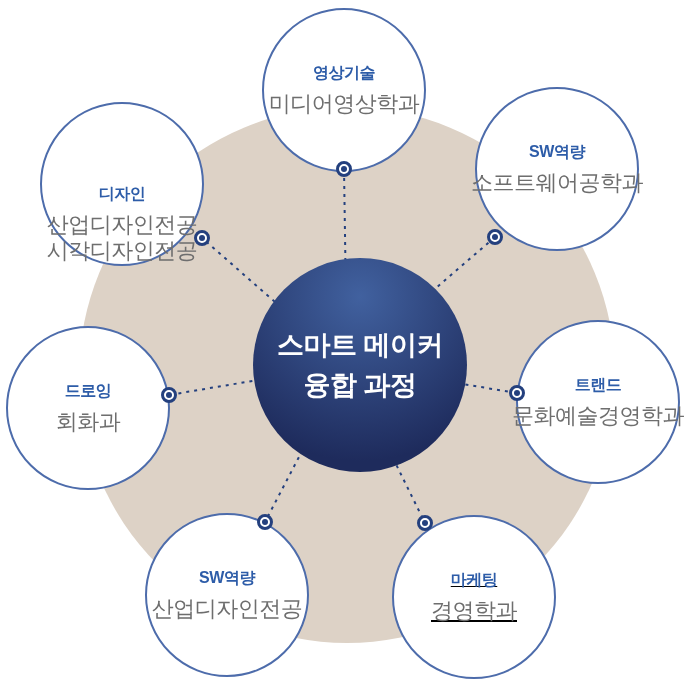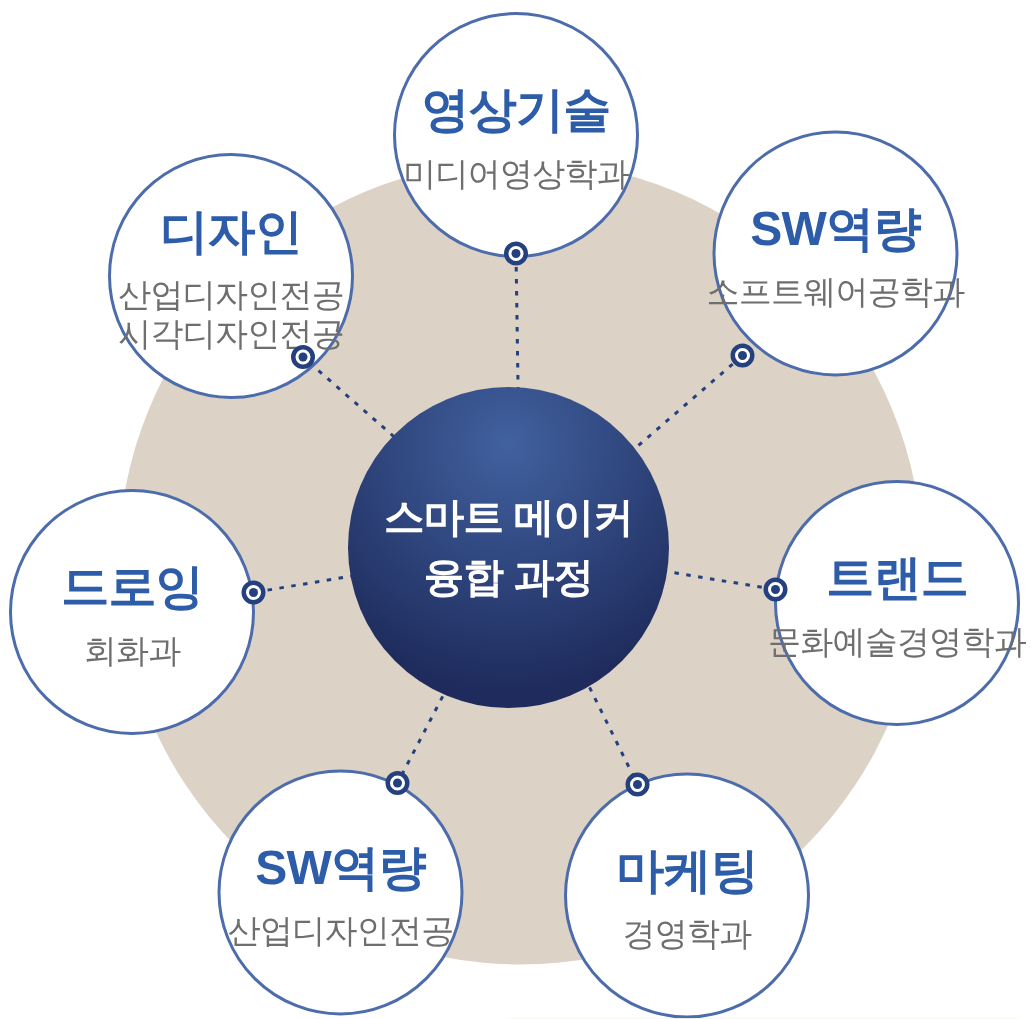--- a/index.html
+++ b/index.html
@@ -48,45 +48,45 @@
     border-radius: 50%;
     background: #ffffff;
     border: 2px solid var(--node-border, #4d6cab);
     display: flex;
     flex-direction: column;
     align-items: center;
     justify-content: center;
     text-align: center;
   }
   .node-title {
-    font-size: 32px;
+    font-size: 16px;
     font-weight: bold;
     color: var(--node-title, #2d5ca8);
     letter-spacing: -0.5px;
     margin-bottom: 7px;
     white-space: nowrap;
   }
   .node-sub {
     font-size: 22px;
     line-height: 26px;
     color: var(--node-subtitle, #6e6e6e);
     letter-spacing: -0.5px;
     white-space: nowrap;
   }
   .n0 { left: 262px; top: 8px;   }
   .n1 { left: 475px; top: 87px; }
   .n2 { left: 516px; top: 320px; }
-  .n3 { left: 376px; top: 515px; }
+  .n3 { left: 392px; top: 515px; text-decoration: underline; }
   .n4 { left: 145px; top: 513px; }
   .n5 { left: 6px;   top: 326px; }
-  .n6 { left: 72px;  top: 102px; }
+  .n6 { left: 40px;  top: 102px; justify-content: flex-end; }
   
   .center-circle {
     position: absolute;
-    left: 232px;
+    left: 253px;
     top: 258px;
     width: 214px;
     height: 214px;
     border-radius: 50%;
     background: radial-gradient(circle at 50% 18%,
                 var(--center-top, #41619f) 0%,
                 var(--center-bottom, #1e2b5c) 80%);
     display: flex;
     flex-direction: column;
     align-items: center;

